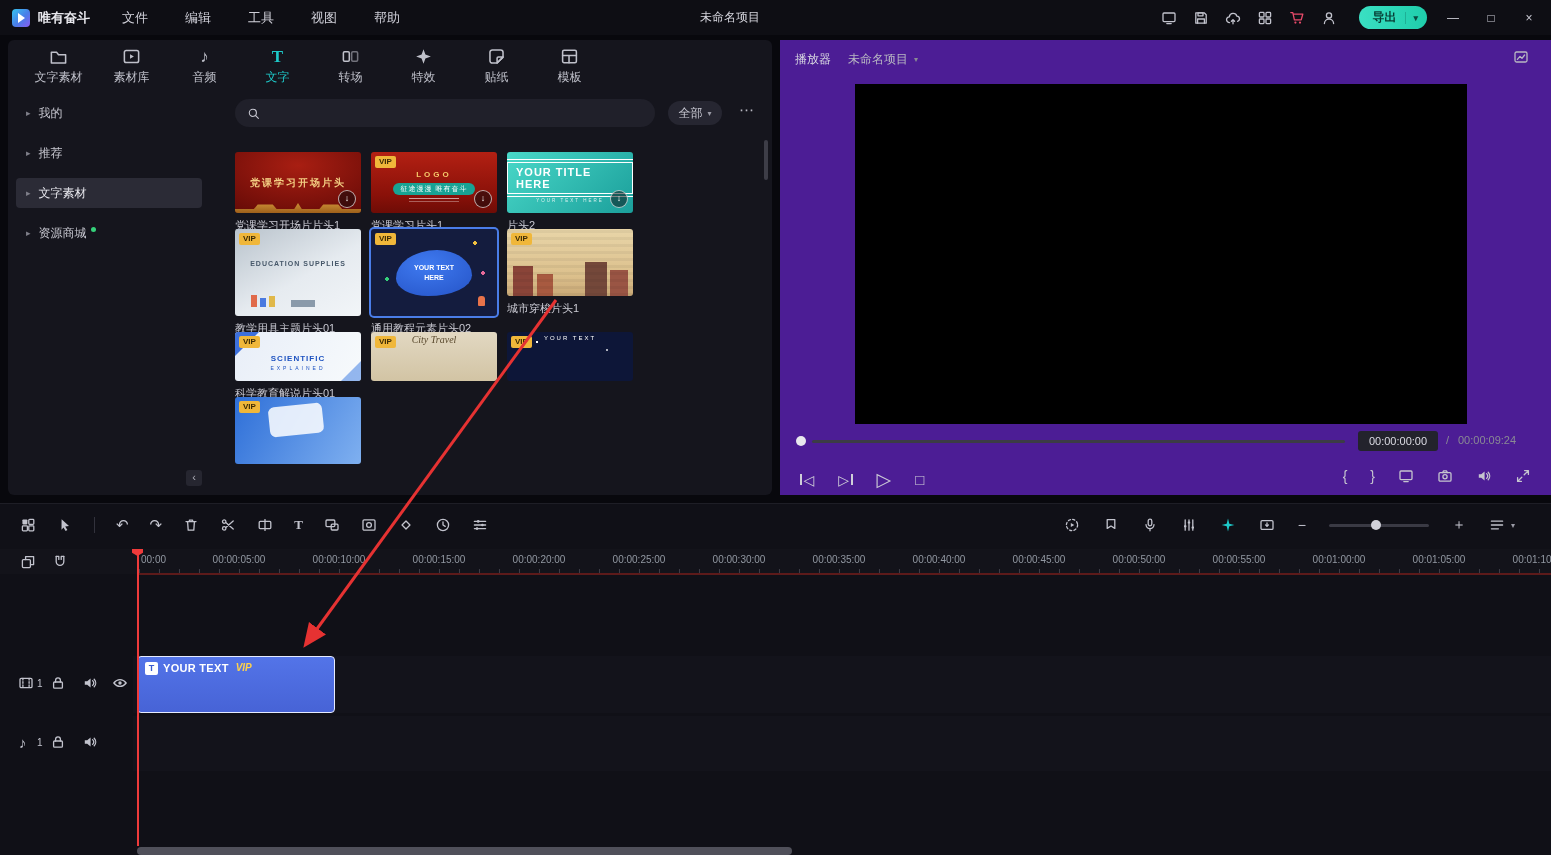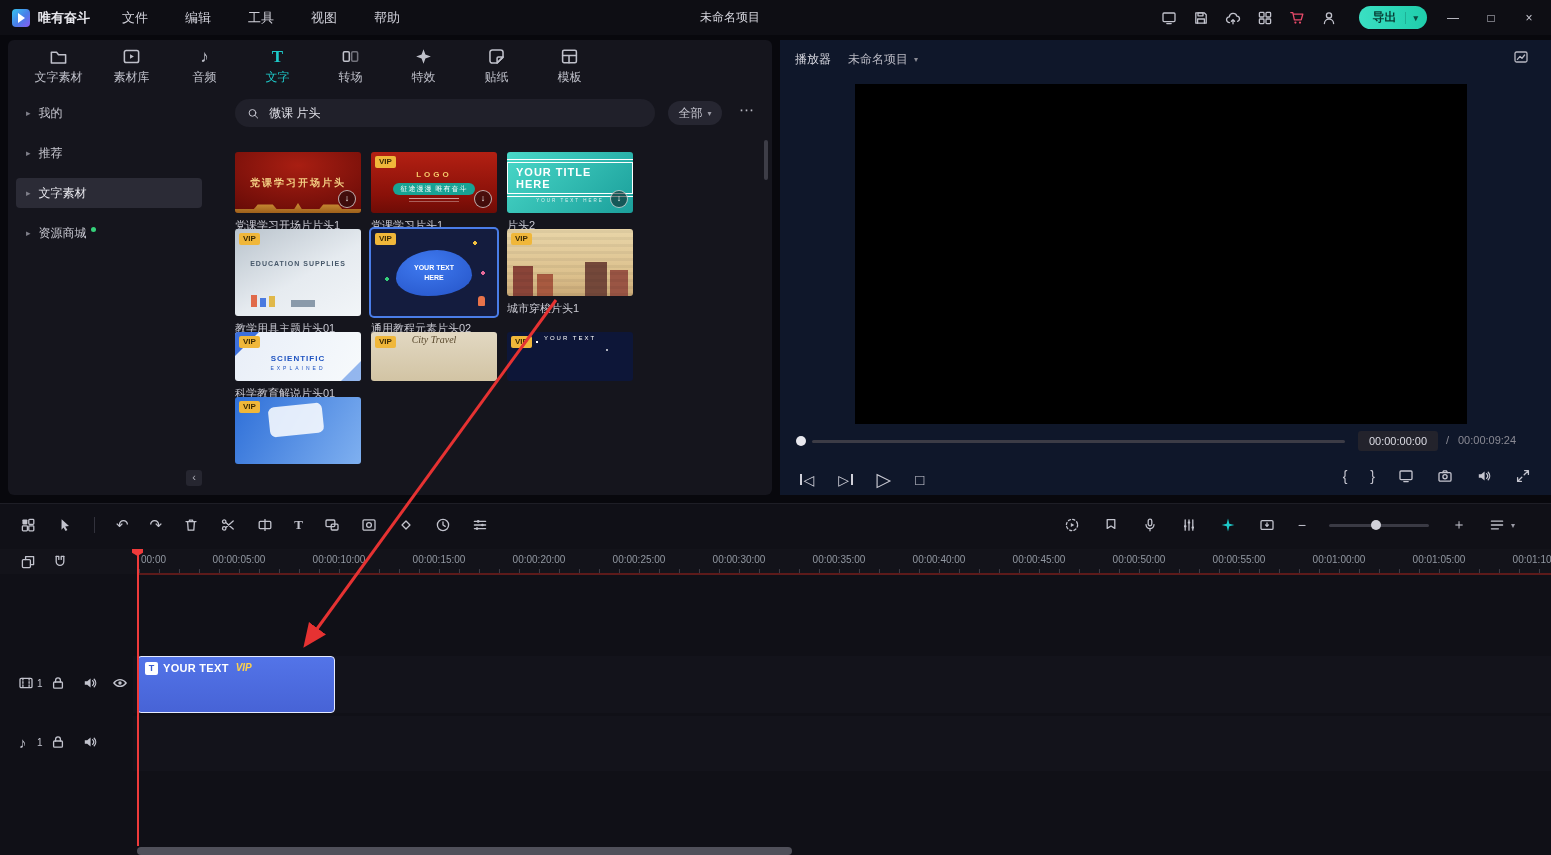--- a/index.html
+++ b/index.html
@@ -111,21 +111,21 @@
   .th10{background:linear-gradient(180deg,#e2d8c2,#d2c4a4);}
   .th10 .t-trav{font-family:"Liberation Serif",serif;font-style:italic;color:#5a4a2e;font-size:10px;margin-top:-34px;}
   
   .th11{background:#0d1638;background-image:radial-gradient(circle 1.5px at 30px 10px,#fff 98%,transparent),radial-gradient(circle 1px at 100px 18px,#ffffffaa 98%,transparent);}
   .th11 .t-yt{color:#fff;font-size:6px;letter-spacing:2px;margin-top:-38px;}
   
   .th12{background:linear-gradient(120deg,#2e6fd8 0%,#7fb0f0 100%);}
   .th12::after{content:"";position:absolute;left:34px;top:8px;width:54px;height:30px;background:#ffffffd8;border-radius:6px;transform:rotate(-6deg);}
 
   
-  .player{position:absolute;left:780px;top:40px;width:771px;height:455px;background:#0f172a;}
+  .player{position:absolute;left:780px;top:40px;width:771px;height:455px;background:#4c1d95;}
   .p-label{position:absolute;left:15px;top:11px;font-size:12px;color:#dadae2;}
   .p-quality{position:absolute;left:68px;top:11px;font-size:12px;color:#b8b8c2;display:flex;gap:6px;align-items:center;cursor:pointer;}
   .p-quality .dd{font-size:8px;color:#8a8a94;}
   .p-scope{position:absolute;right:22px;top:9px;color:#b8b8c2;cursor:pointer;}
   .p-video{position:absolute;left:75px;top:44px;width:612px;height:340px;background:#000;}
   .p-knob{position:absolute;left:16px;top:396px;width:10px;height:10px;border-radius:50%;background:#e8e8ee;cursor:pointer;}
   .p-track{position:absolute;left:32px;top:400px;width:533px;height:3px;border-radius:2px;background:#3c3c46;cursor:pointer;}
   .p-timebox{position:absolute;left:578px;top:391px;width:80px;height:20px;background:#23232c;border-radius:3px;font-size:11px;color:#dcdce4;text-align:center;line-height:20px;}
   .p-sep{position:absolute;left:666px;top:394px;font-size:11px;color:#8a8a94;}
   .p-total{position:absolute;left:678px;top:394px;font-size:11px;color:#8a8a94;}
@@ -449,21 +449,20 @@
       <span class="chev">▸</span>
       <span>资源商城</span>
       <span class="gdot"></span>
     </div>
     <div class="collapse-btn">‹</div>
 
     <div class="searchbar">
       <svg class="ic sm">
           <use href="#s-search"></use>
         </svg>
-      <input type="text" readonly="" value="微课 片头" style="">
     </div>
     <div class="filter">
       <span>全部</span>
       <span class="dd">▾</span>
     </div>
     <div class="more-dots">⋯</div>
     <div class="vscroll"></div>
 
     <div class="grid">
 

